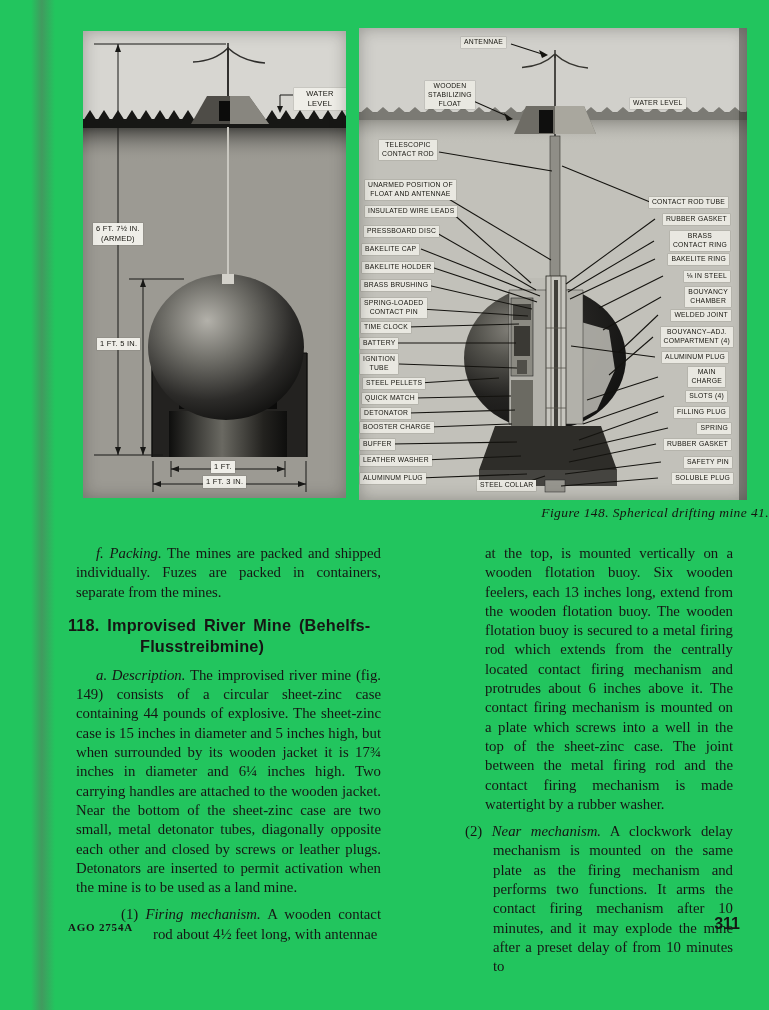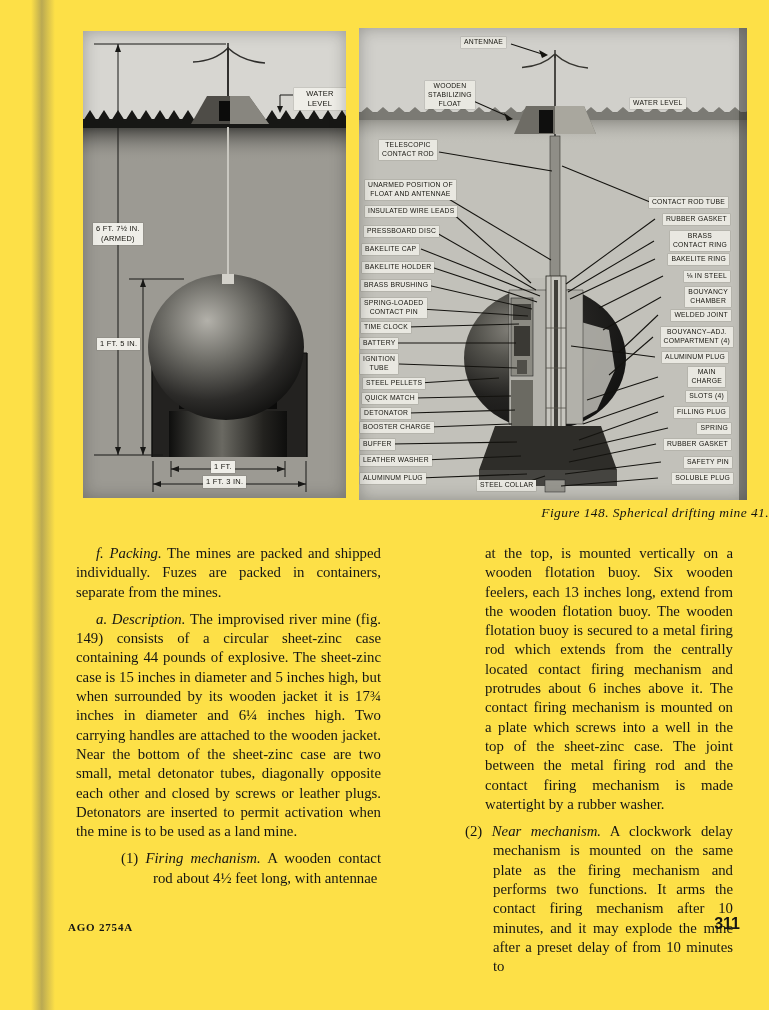--- a/index.html
+++ b/index.html
@@ -1,18 +1,18 @@
 <!DOCTYPE html>
 <html><head>
 <meta charset="utf-8">
 <style>
   html,body { margin:0; padding:0; background:#ffffff; }
   .page {
     position:relative; width:769px; height:1010px; overflow:hidden;
-    background:#fde047; font-family:"Liberation Serif", serif; color:#161614;
+    background:#22c55e; font-family:"Liberation Serif", serif; color:#161614;
   }
   .binding-strip {
     position:absolute; left:31px; top:0; width:24px; height:100%;
     background:linear-gradient(90deg, rgba(110,108,102,0) 0%, rgba(104,102,96,.45) 45%, rgba(110,108,102,0) 100%);
   }
   .photo { position:absolute; overflow:hidden; }
   .photo::after { content:''; position:absolute; inset:0; box-shadow:inset 0 0 16px rgba(20,20,15,.30); pointer-events:none; }
   .photo svg { position:absolute; left:0; top:0; }
   .flabel {
     position:absolute; font-family:"Liberation Sans", sans-serif;
@@ -279,20 +279,24 @@
       <div class="flabel" style="right: 16px; top: 395px;">SPRING</div>
       <div class="flabel" style="right: 16px; top: 411px;">RUBBER GASKET</div>
       <div class="flabel" style="right: 15px; top: 429px;">SAFETY PIN</div>
       <div class="flabel" style="right: 14px; top: 445px;">SOLUBLE PLUG</div>
     </div>
 
   <div class="caption">Figure 148. Spherical drifting mine 41.</div>
 
   <div class="col col-left">
     <p class="para"><span class="indent"></span><span class="ital">f. Packing.</span> <span>The mines are packed and shipped individually. Fuzes are packed in containers, separate from the mines.</span></p>
+    <div class="sec-heading">
+      <span class="l1">118. Improvised River Mine (Behelfs-</span>
+      <span class="l2">Flusstreibmine)</span>
+    </div>
     <p class="para"><span class="indent"></span><span class="ital">a. Description.</span> <span>The improvised river mine (fig. 149) consists of a circular sheet-zinc case containing 44 pounds of explosive. The sheet-zinc case is 15 inches in diameter and 5 inches high, but when surrounded by its wooden jacket it is 17¾ inches in diameter and 6¼ inches high. Two carrying handles are attached to the wooden jacket. Near the bottom of the sheet-zinc case are two small, metal detonator tubes, diagonally opposite each other and closed by screws or leather plugs. Detonators are inserted to permit activation when the mine is to be used as a land mine.</span></p>
     <p class="para list-item1"><span>(1)</span> <span class="ital">Firing mechanism.</span> <span>A wooden contact rod about 4½ feet long, with antennae</span></p>
   </div>
 
   <div class="col col-right">
     <p class="para list-cont">at the top, is mounted vertically on a wooden flotation buoy. Six wooden feelers, each 13 inches long, extend from the wooden flotation buoy. The wooden flotation buoy is secured to a metal firing rod which extends from the centrally located contact firing mechanism and protrudes about 6 inches above it. The contact firing mechanism is mounted on a plate which screws into a well in the top of the sheet-zinc case. The joint between the metal firing rod and the contact firing mechanism is made watertight by a rubber washer.</p>
     <p class="para list-item2"><span>(2)</span> <span class="ital">Near mechanism.</span> <span>A clockwork delay mechanism is mounted on the same plate as the firing mechanism and performs two functions. It arms the contact firing mechanism after 10 minutes, and it may explode the mine after a preset delay of from 10 minutes to</span></p>
   </div>
 
   <div class="footer-left">AGO 2754A</div>

